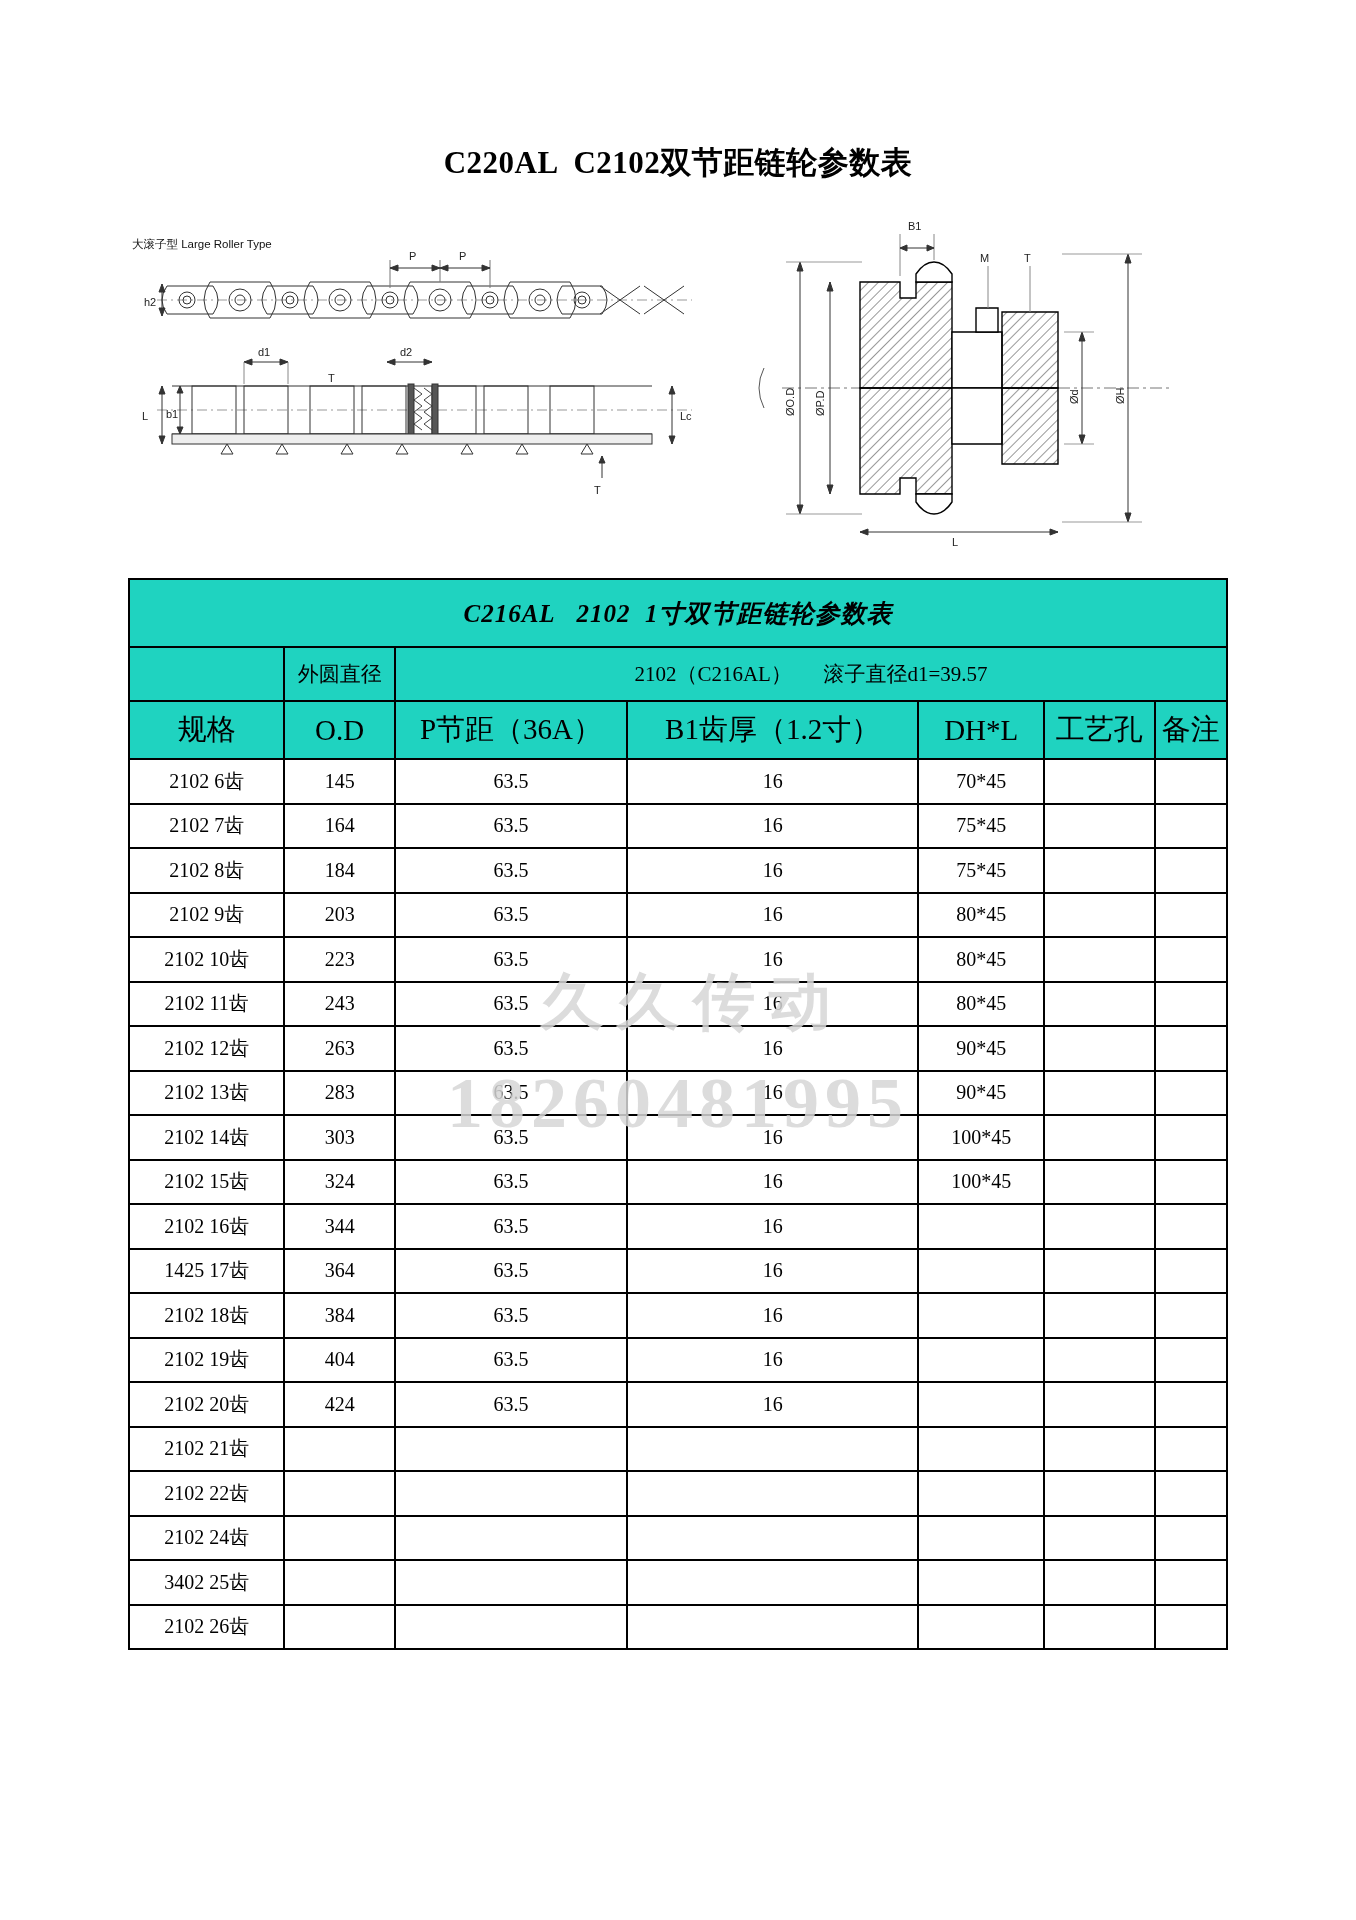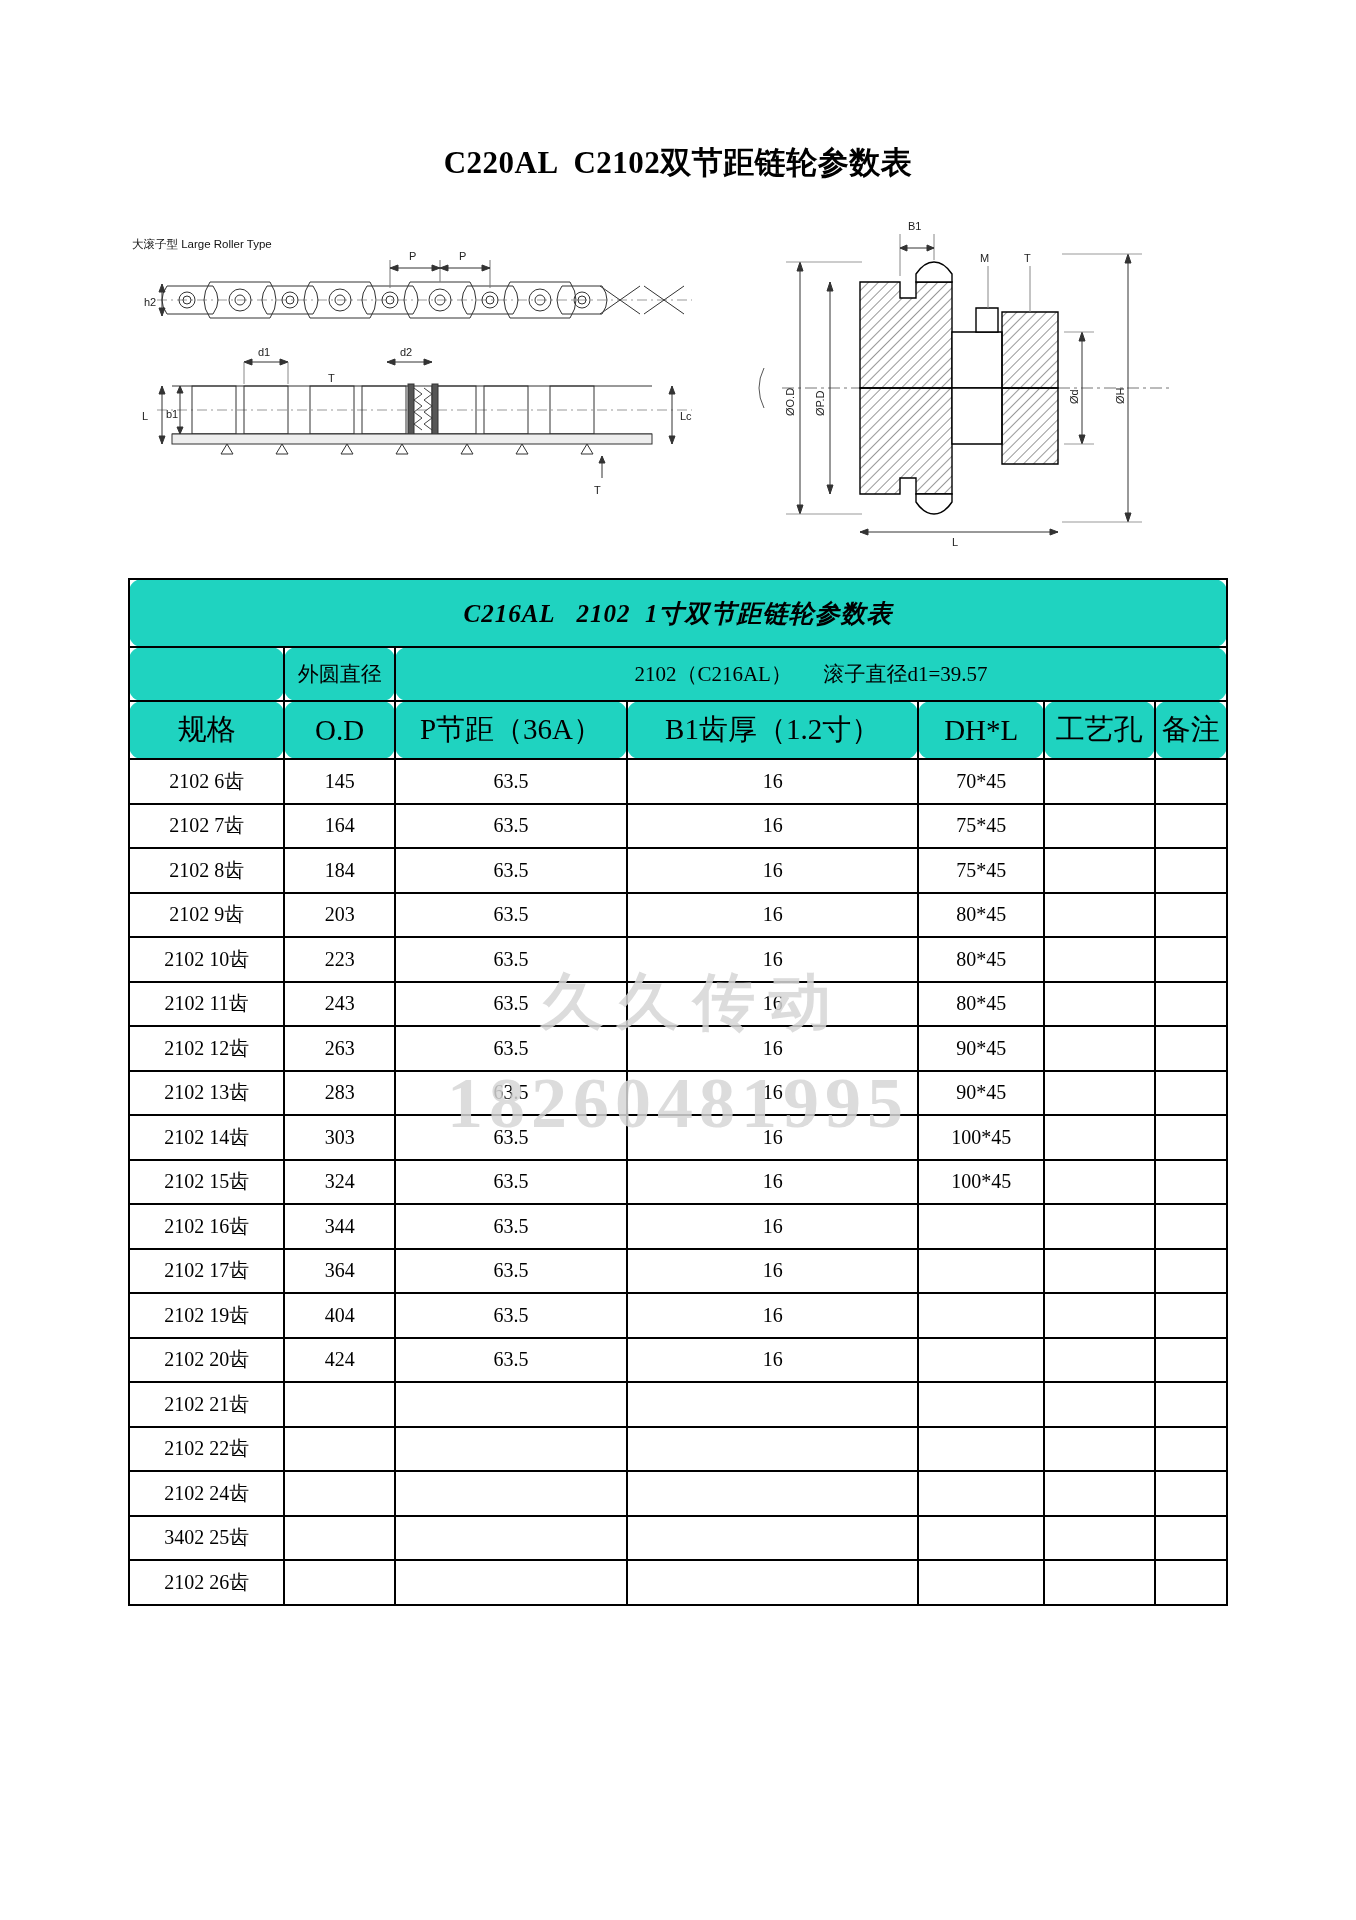--- a/index.html
+++ b/index.html
@@ -74,21 +74,21 @@
   }
   .spec-table td, .spec-table th {
     border: 2px solid #000;
     padding: 0;
     text-align: center;
     vertical-align: middle;
     font-family: "Liberation Serif", "DejaVu Serif", serif;
     color: #000;
     background: #fff;
   }
-  .teal { background: #1fd3c0 !important; border-radius: 13px; }
+  .teal { background: #1fd3c0 !important; }
 
   .banner-cell {
     height: 68px;
     font-size: 25px;
     font-style: italic;
     font-weight: bold;
     letter-spacing: 1px;
     border: 2px solid #000;
     white-space: pre;
   }
@@ -500,22 +500,31 @@
         <tr class="data-row">
           <td class="spec-cell">2102  16齿</td>
           <td>344</td>
           <td>63.5</td>
           <td>16</td>
           <td></td>
           <td></td>
           <td></td>
         </tr>
         <tr class="data-row">
-          <td class="spec-cell">2102  17齿</td>
+          <td class="spec-cell">1425  17齿</td>
           <td>364</td>
+          <td>63.5</td>
+          <td>16</td>
+          <td></td>
+          <td></td>
+          <td></td>
+        </tr>
+        <tr class="data-row">
+          <td class="spec-cell">2102  18齿</td>
+          <td>384</td>
           <td>63.5</td>
           <td>16</td>
           <td></td>
           <td></td>
           <td></td>
         </tr>
         <tr class="data-row">
           <td class="spec-cell">2102  19齿</td>
           <td>404</td>
           <td>63.5</td>

